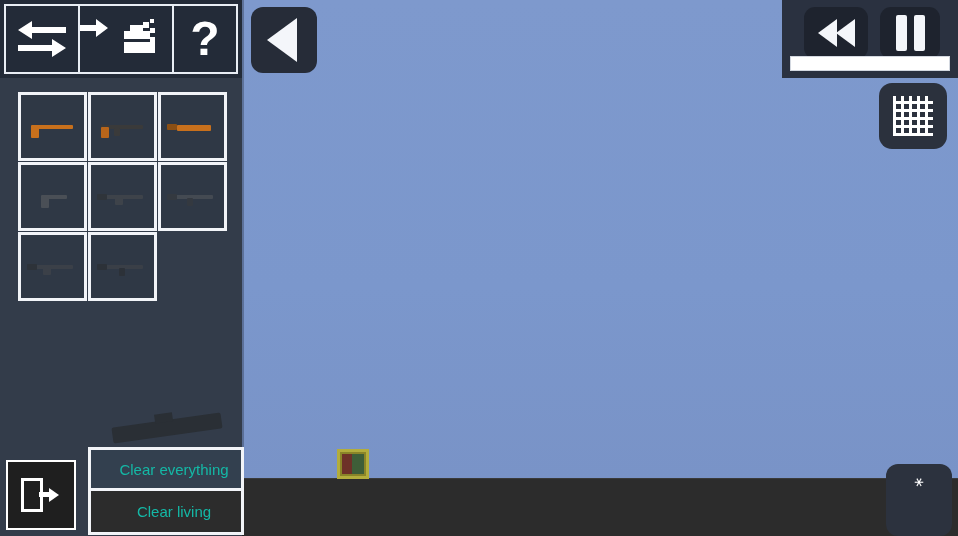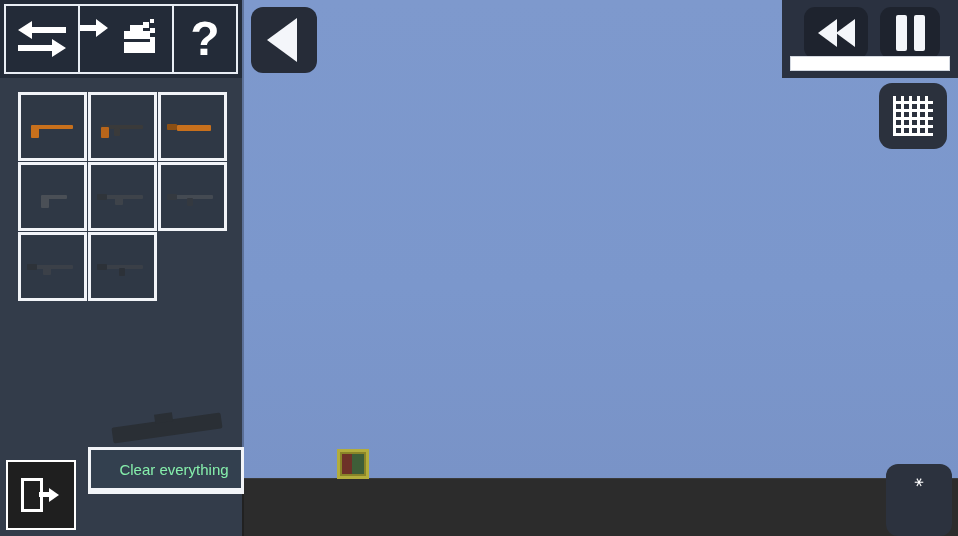--- a/index.html
+++ b/index.html
@@ -229,21 +229,21 @@
     left: 88px; top: 447px;
     width: 156px;
     border: 3px solid #f2f4f8;
     box-sizing: border-box;
     background: transparent;
   }
   .clear-btn {
     width: 100%;
     height: 41px;
     background: #2c2c2c;
-    color: #86efac;
+    color: #14b8a6;
     font-size: 15px;
     display: flex;
     align-items: center;
     justify-content: center;
     cursor: pointer;
     box-sizing: border-box;
     padding-left: 16px;
   }
   #clear-everything {
     background: #33404f;
@@ -462,20 +462,21 @@
     <div id="exit-button">
       <div class="door">
         <div class="frame"></div>
         <div class="shaft"></div>
         <div class="head"></div>
       </div>
     </div>
 
     <div id="clear-panel">
       <div id="clear-everything" class="clear-btn">Clear everything</div>
+      <div id="clear-living" class="clear-btn">Clear living</div>
     </div>
   </div>
 
   <div id="collapse-button" class="rounded-btn">
     <div class="tri"></div>
   </div>
 
   <div id="playback-panel">
     <div id="rewind-button" class="rounded-btn">
       <div class="t1"></div>

